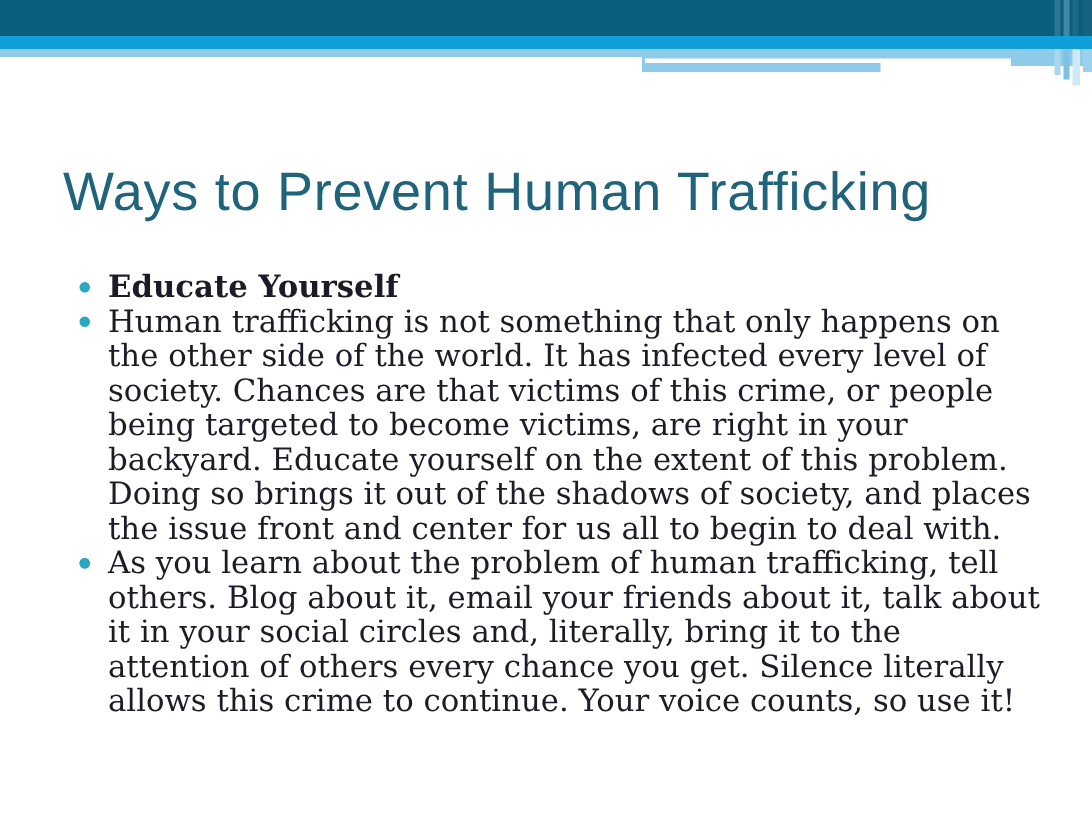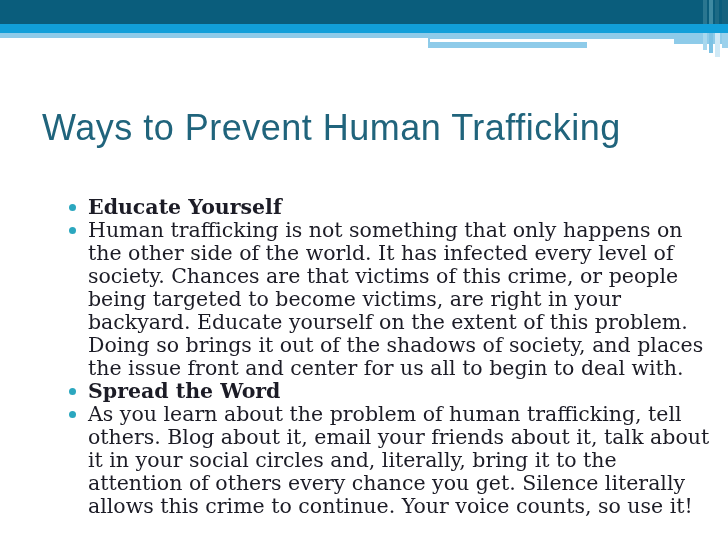--- a/index.html
+++ b/index.html
@@ -53,21 +53,21 @@
     color: #20647c;
     white-space: nowrap;
   }
 
   
   .bullets {
     position: absolute;
     left: 50px;
     top: 180px;
     width: 644px;
-    margin: 16px;
+    margin: 0;
     padding: 0;
     list-style: none;
   }
   .bullets li {
     position: relative;
     margin: 0;
     padding: 0 0 0 22px;
     font-family: "DejaVu Serif", "Liberation Serif", serif;
     font-size: 20.5px;
     line-height: 23px;
@@ -114,21 +114,20 @@
     <li class="heading">
       <span class="dot"></span>
       <span>Educate Yourself</span>
     </li>
     <li>
       <span class="dot"></span>
       <span>Human trafficking is not something that only happens on the other side of the world. It has infected every level of society. Chances are that victims of this crime, or people being targeted to become victims, are right in your backyard. Educate yourself on the extent of this problem. Doing so brings it out of the shadows of society, and places the issue front and center for us all to begin to deal with.</span>
     </li>
     <li class="heading">
       <span class="dot"></span>
-      <span>Spread the Word</span>
     </li>
     <li>
       <span class="dot"></span>
       <span>As you learn about the problem of human trafficking, tell others. Blog about it, email your friends about it, talk about it in your social circles and, literally, bring it to the attention of others every chance you get. Silence literally allows this crime to continue. Your voice counts, so use it!</span>
     </li>
   </ul>
 
 </div>
 
 </body></html>

